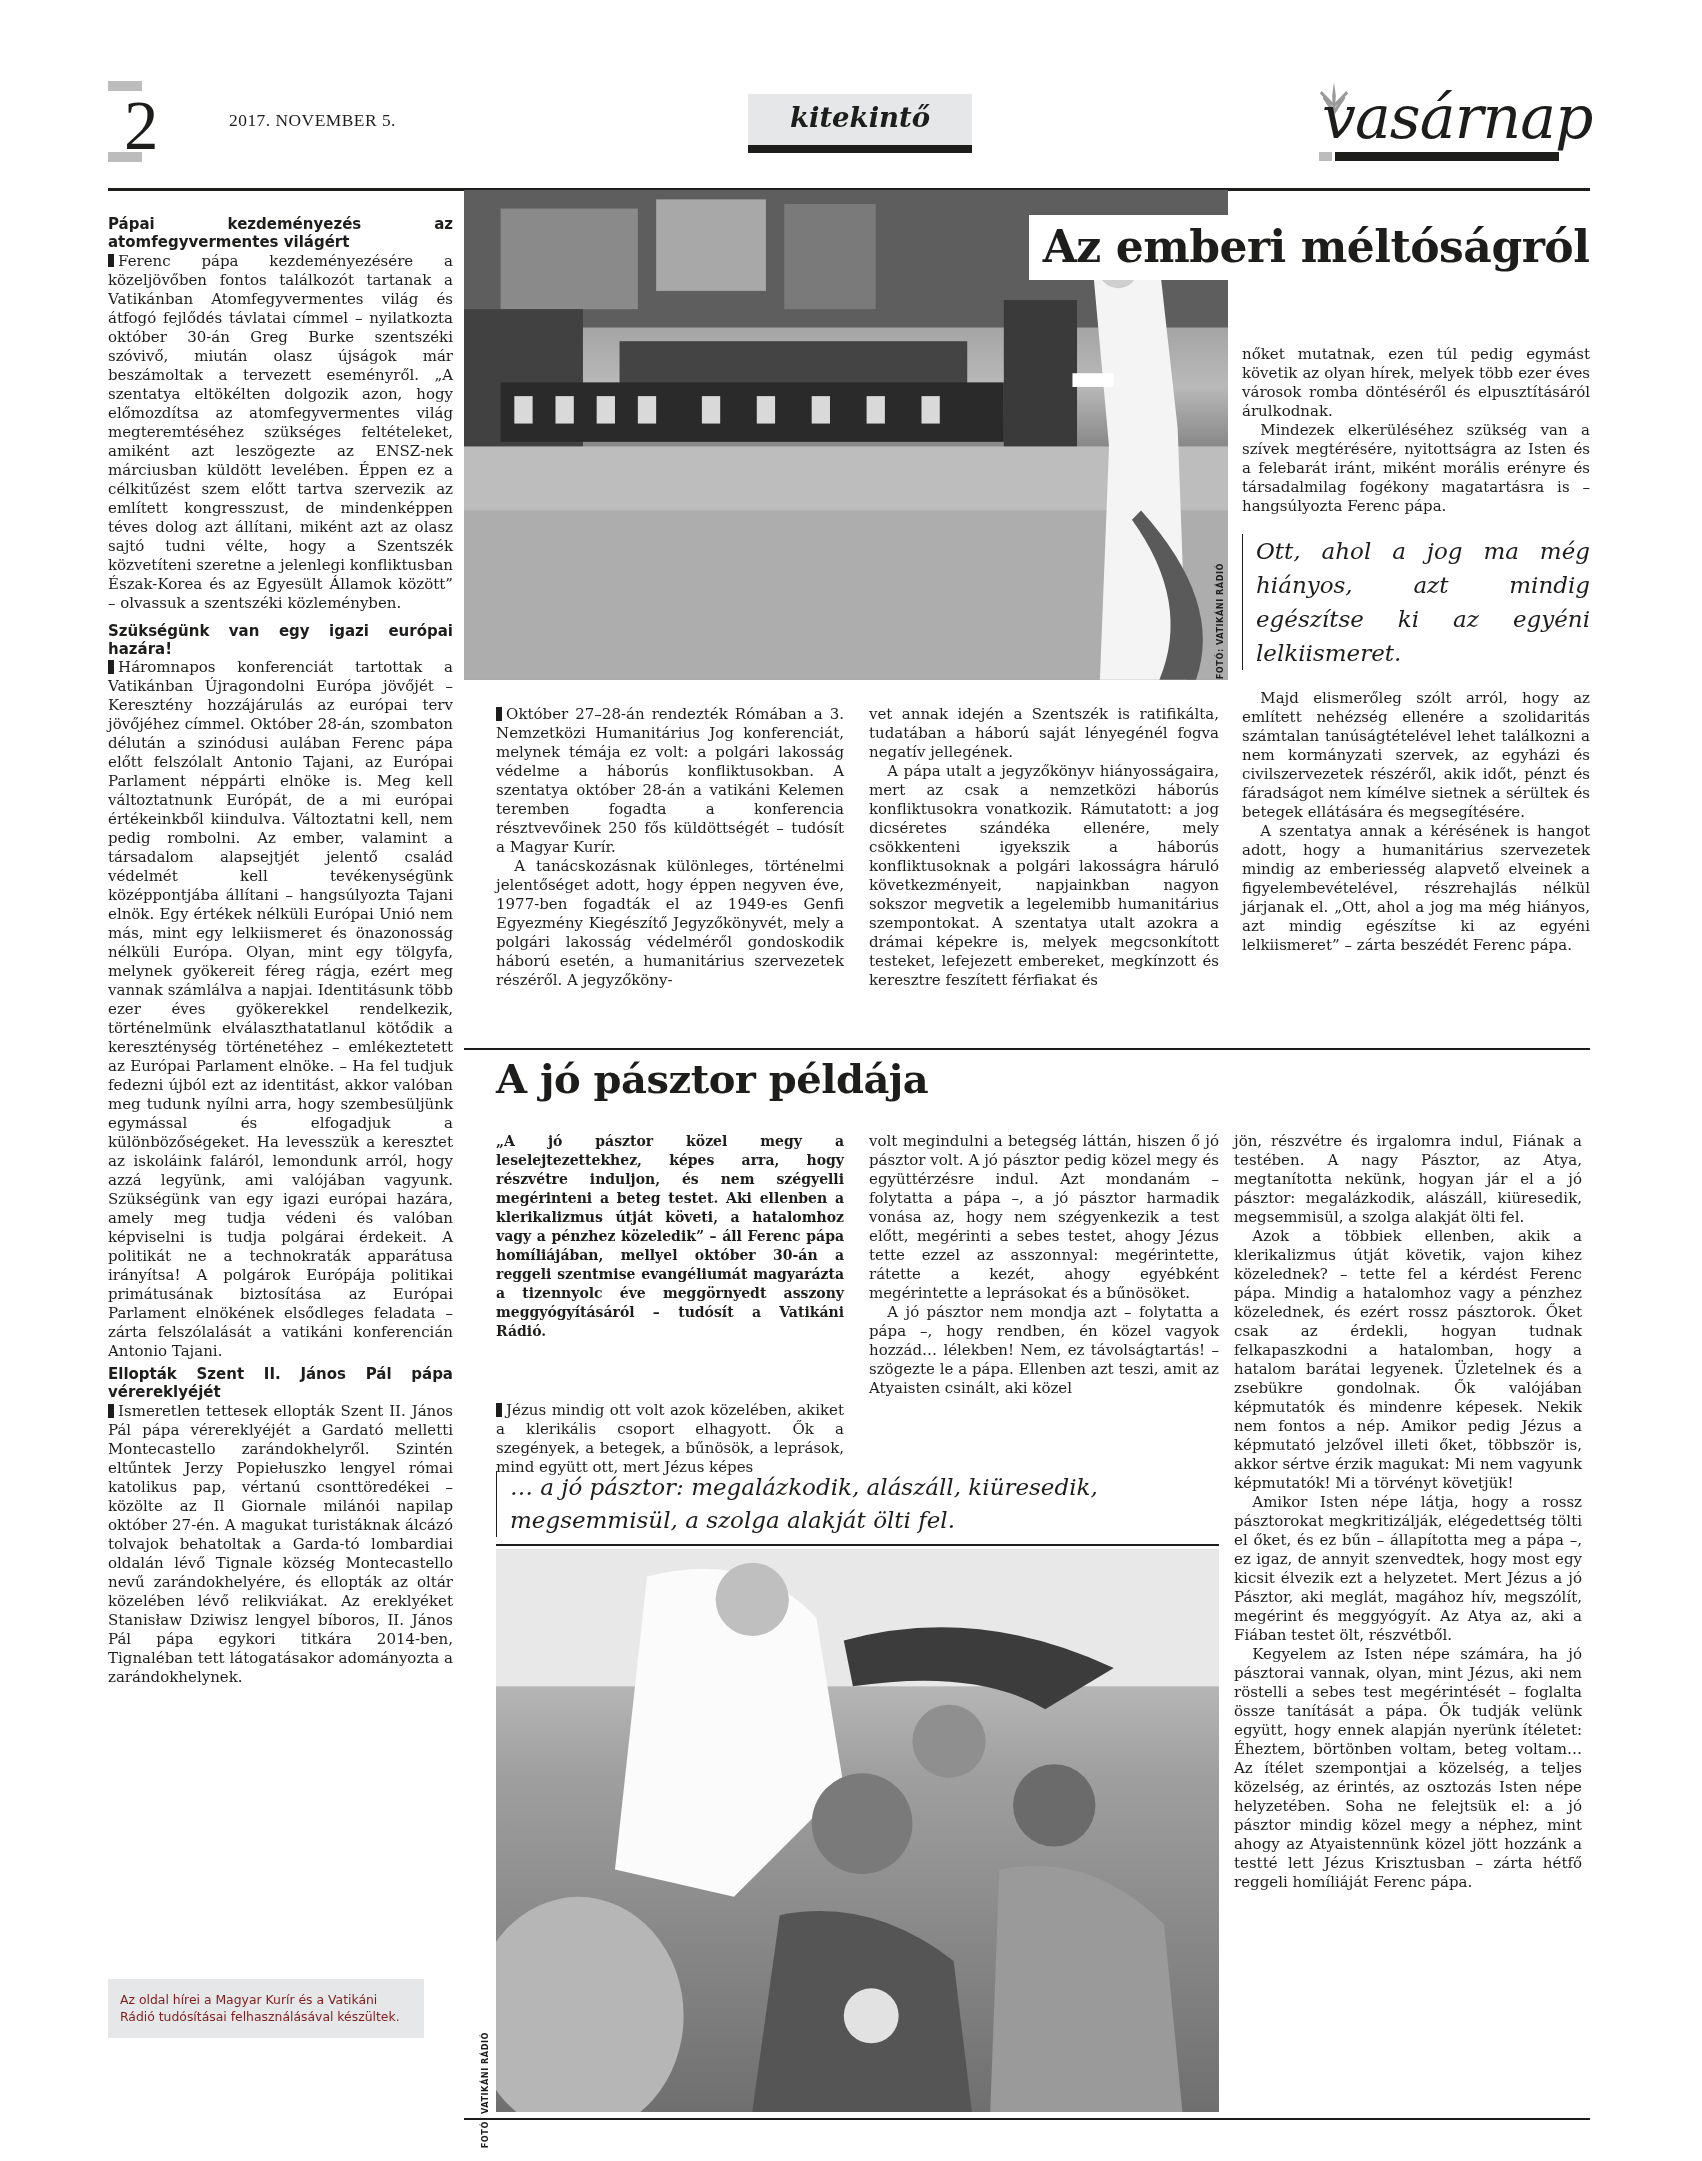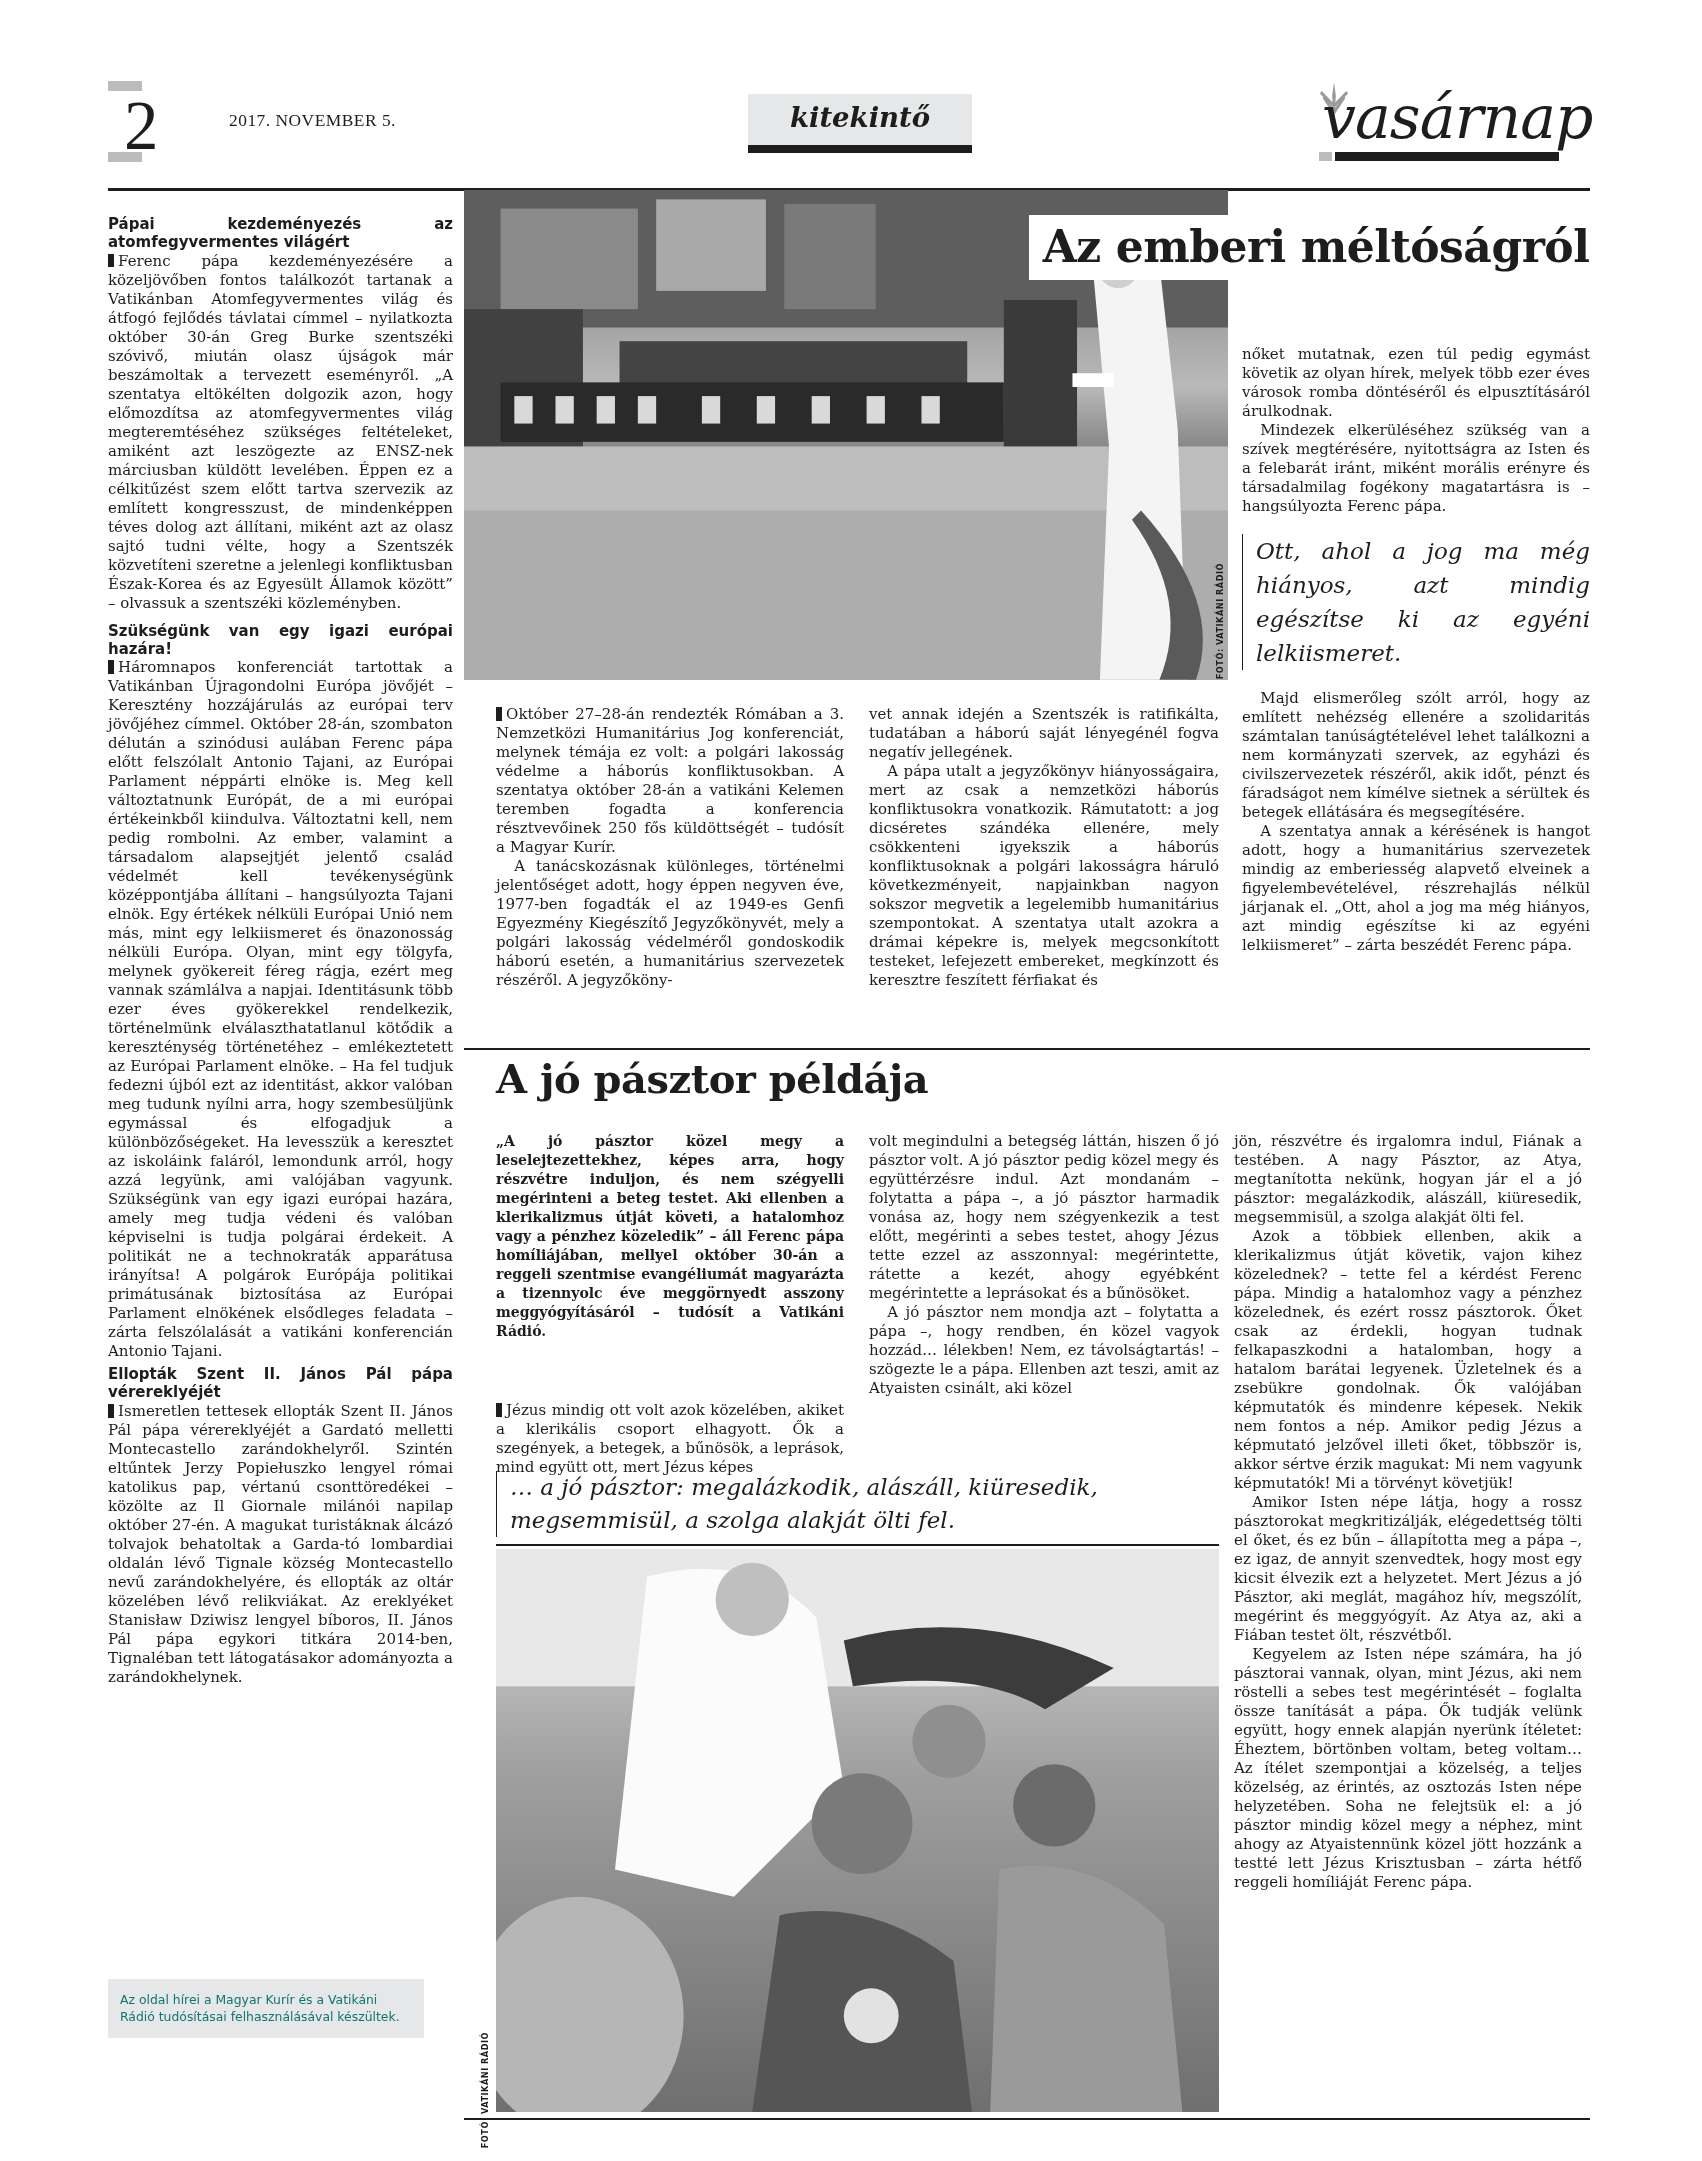--- a/index.html
+++ b/index.html
@@ -16,21 +16,21 @@
   .brand-bar { background: #1d1d1b; height: 9.2px; }
   .brand-bar-grey { background: #bcbcbc; height: 9.2px; width: 13px; }
   .rule { background: #1d1d1b; height: 2.7px; }
   
   .col { font-family: "DejaVu Serif", serif; font-size: 15px; line-height: 19px; text-align: justify; hyphens: auto; }
   .col p { text-indent: 18.3px; }
   .col p.first { text-indent: 0; }
   .brief-head { font-family: "DejaVu Sans", sans-serif; font-weight: bold; font-size: 15px; line-height: 18.3px; margin-top: 13.7px; }
   .brief-head:first-child { margin-top: 0; }
   .marker { display: inline-block; width: 6.4px; height: 13.7px; background: #1d1d1b; margin-right: 3.7px; vertical-align: -1.8px; }
-  .credit-box { background: #e6e7e8; font-family: "DejaVu Sans", sans-serif; font-size: 12.4px; line-height: 17.4px; padding: 12px 12px; color: #0f766e; }
+  .credit-box { background: #e6e7e8; font-family: "DejaVu Sans", sans-serif; font-size: 12.4px; line-height: 17.4px; padding: 12px 12px; color: #7f1d1d; }
   .headline { font-family: "DejaVu Serif", serif; font-weight: bold; font-size: 44px; line-height: 1.1; letter-spacing: -0.5px; white-space: nowrap; }
   .headline-box { background: #fff; padding: 8.2px 16.5px 8.2px 13.7px; }
   .pull { font-family: "DejaVu Serif", serif; font-style: italic; font-size: 23px; line-height: 34px; border-left: 1.8px solid #1d1d1b; padding-left: 13px; }
   .lead { font-family: "DejaVu Serif", serif; font-weight: bold; font-size: 14px; line-height: 19px; text-align: justify; }
   .photo-credit { font-family: "DejaVu Sans", sans-serif; font-weight: bold; font-size: 8.2px; letter-spacing: 0.5px; writing-mode: vertical-rl; transform: rotate(180deg); white-space: nowrap; }
   
   .photo { overflow: hidden; }
 </style>
 </head>
 <body>

